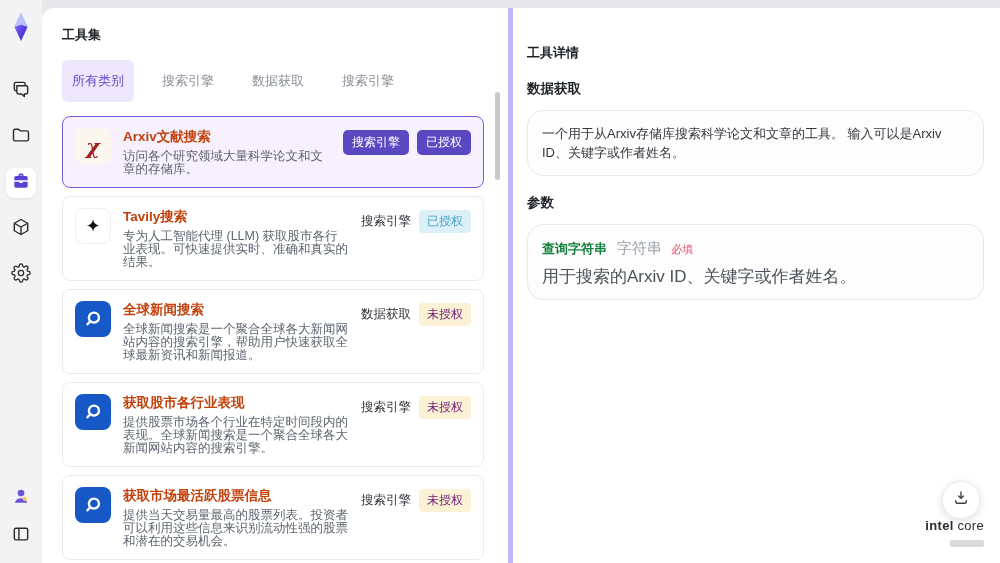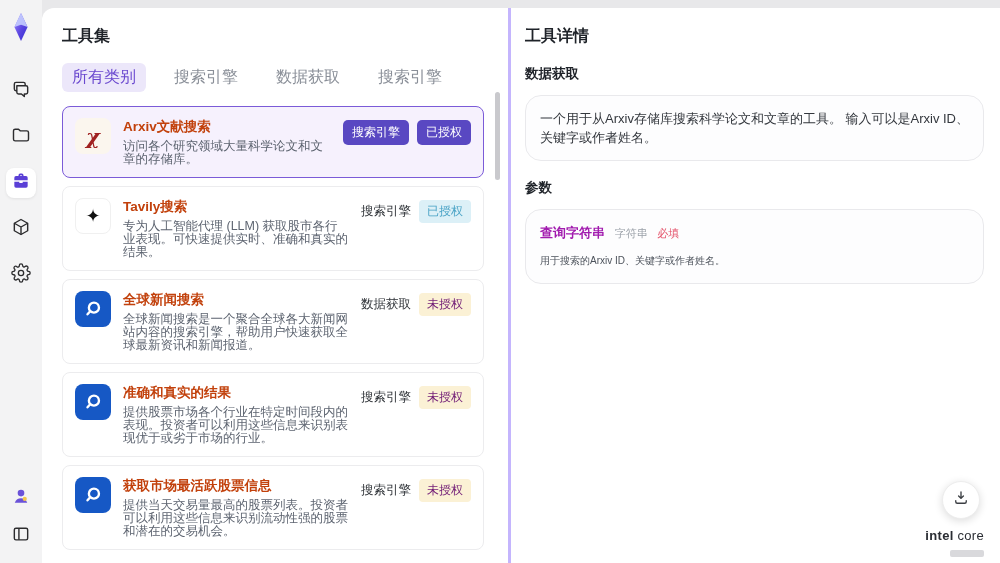--- a/index.html
+++ b/index.html
@@ -24,23 +24,23 @@
   .rail-spacer { flex:1; }
   .rail-bottom { display:flex; flex-direction:column; align-items:center; padding-bottom:8px; }
   .avatar-btn { width:26px; height:26px; margin-bottom:10px; }
   
   .shell {
     position:absolute; left:42px; top:8px; right:0; bottom:0;
     background:#ffffff; border-top-left-radius:12px; display:flex; overflow:hidden;
   }
   
   .list-panel { width:466px; padding:18px 24px 0 20px; position:relative; flex:none; }
-  .panel-title { font-size:16px; font-weight:bold; margin-bottom:16px; }
+  .panel-title { font-size:13px; font-weight:bold; margin-bottom:16px; }
   .tabs { display:flex; gap:18px; align-items:center; margin-bottom:14px; }
-  .tab { font-size:16px; color:#8a8f98; padding:4px 10px; border-radius:6px; cursor:pointer; white-space:nowrap; }
+  .tab { font-size:13px; color:#8a8f98; padding:12px 10px; border-radius:6px; cursor:pointer; white-space:nowrap; }
   .tab.active { background:#ece7fa; color:#6a48cf; }
   .tool-list { display:flex; flex-direction:column; gap:8px; }
   .tool-row {
     display:flex; gap:12px; padding:11px 12px; border:1px solid #ececee;
     border-radius:8px; background:#fff; cursor:pointer; align-items:flex-start;
   }
   .tool-row.selected { background:#f6f1fd; border-color:#7b5bd8; }
   .tool-icon {
     width:36px; height:36px; border-radius:8px; flex:none;
     display:flex; align-items:center; justify-content:center; overflow:hidden;
@@ -57,38 +57,38 @@
   .tool-row.authorized .badge { background:#dcf0f7; color:#4aa3c6; }
   .tool-row.unauthorized .badge { background:#fbf1d5; color:#701a75; }
   .tool-row.selected .tool-cat, .tool-row.selected .badge {
     background:#5948c2; color:#fff; font-size:12px; padding:4px 9px; border-radius:5px;
   }
   .list-scrollbar {
     position:absolute; right:8px; top:84px; width:5px; height:88px;
     background:#c9c9cd; border-radius:3px; cursor:grab;
   }
   
-  .detail-panel { flex:1; border-left:3px solid #c4b5fd; padding:18px 16px 0 14px; position:relative; }
+  .detail-panel { flex:1; border-left:5px solid #c4b5fd; padding:36px 16px 0 14px; position:relative; }
   .section-heading { font-size:13.5px; font-weight:bold; margin:18px 0 12px 0; }
   .detail-card {
     border:1px solid #e9e9ec; background:#fdfdfe; border-radius:16px;
     padding:13px 14px; font-size:13px; color:#33373d; line-height:19px;
   }
-  .param-name { font-size:13px; font-weight:bold; color:#a21caf; }
-  .param-type { font-size:11px; color:#9aa0a8; margin-left:6px; }
+  .param-name { font-size:13px; font-weight:bold; color:#15803d; }
+  .param-type { font-size:15px; color:#9aa0a8; margin-left:6px; }
   .param-required { font-size:11px; color:#e4526a; margin-left:6px; }
-  .param-desc { font-size:10px; color:#4c525b; margin-top:8px; }
+  .param-desc { font-size:17px; color:#4c525b; margin-top:8px; }
   
   .download-fab {
     position:absolute; right:20px; bottom:44px; width:38px; height:38px; border-radius:50%;
     background:#fff; box-shadow:0 2px 8px rgba(0,0,0,.14); border:1px solid #ededed;
     display:flex; align-items:center; justify-content:center; color:#3c3f44; cursor:pointer; z-index:5;
   }
   .download-fab svg { width:18px; height:18px; }
-  .intel-brand { position:absolute; right:16px; bottom:2px; text-align:right; z-index:5; }
+  .intel-brand { position:absolute; right:16px; bottom:12px; text-align:right; z-index:5; }
   .intel-text { font-size:13px; color:#2a2d33; letter-spacing:.3px; }
   .intel-text .intel-word { font-weight:bold; }
   .intel-sub { display:inline-block; width:34px; height:7px; background:#d9d9dc; border-radius:2px; margin-top:3px; }
 </style>
 </head>
 <body>
 
 <div class="rail">
   <div class="logo">
     <svg viewBox="0 0 32 32" width="30" height="30">
@@ -228,22 +228,22 @@
   </div>
 
   <div class="tool-row unauthorized">
     <div class="tool-icon icon-stock">
             <svg viewBox="0 0 24 24" width="22" height="22" fill="none" stroke="#fff" stroke-width="2.6" stroke-linecap="round">
               <circle cx="13" cy="10.5" r="5.5"></circle>
               <path d="M8.7 14.8L6 17.8"></path>
             </svg>
           </div>
     <div class="tool-mid">
-      <div class="tool-name">准确和真实的结果</div>
-      <div class="tool-desc">提供股票市场各个行业在特定时间段内的表现。投资者可以利用这些信息来识别表现优于或劣于市场的行业。</div>
+      <div class="tool-name">获取股市各行业表现</div>
+      <div class="tool-desc">提供股票市场各个行业在特定时间段内的表现。全球新闻搜索是一个聚合全球各大新闻网站内容的搜索引擎。</div>
     </div>
     <div class="tool-right">
       <span class="tool-cat">搜索引擎</span>
       <span class="badge">未授权</span>
     </div>
   </div>
 
   <div class="tool-row unauthorized">
     <div class="tool-icon icon-stock">
             <svg viewBox="0 0 24 24" width="22" height="22" fill="none" stroke="#fff" stroke-width="2.6" stroke-linecap="round">

